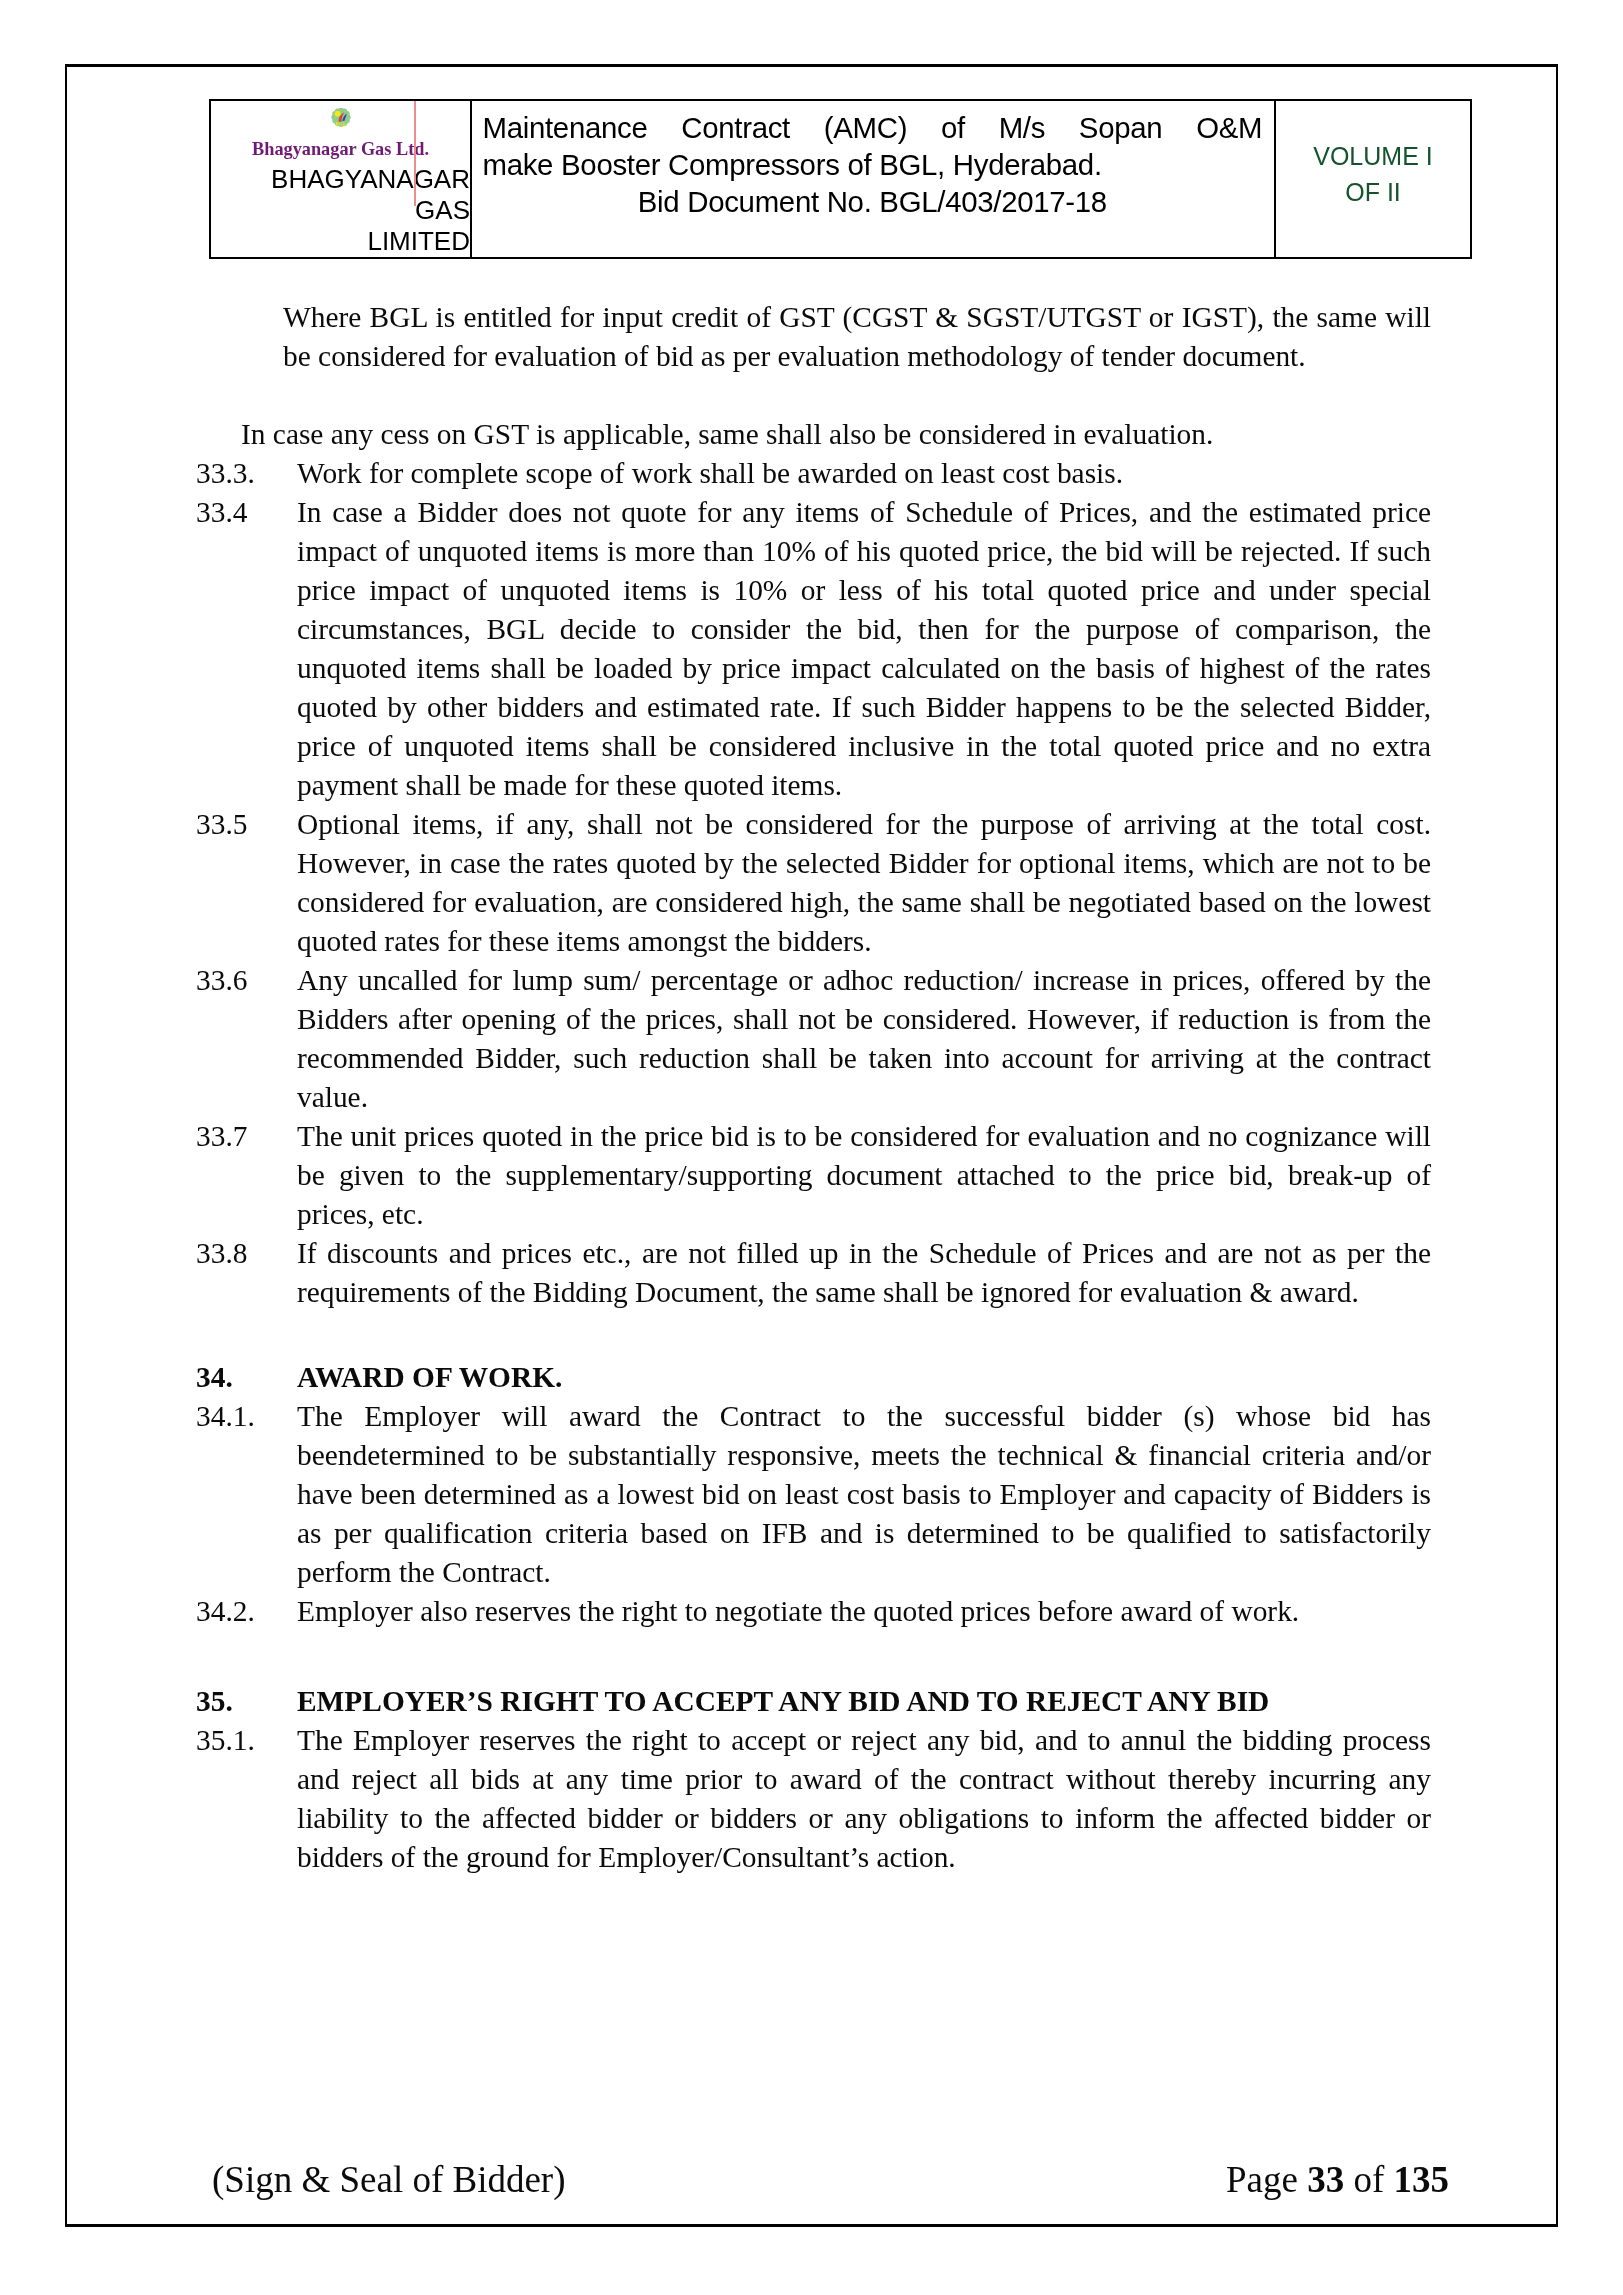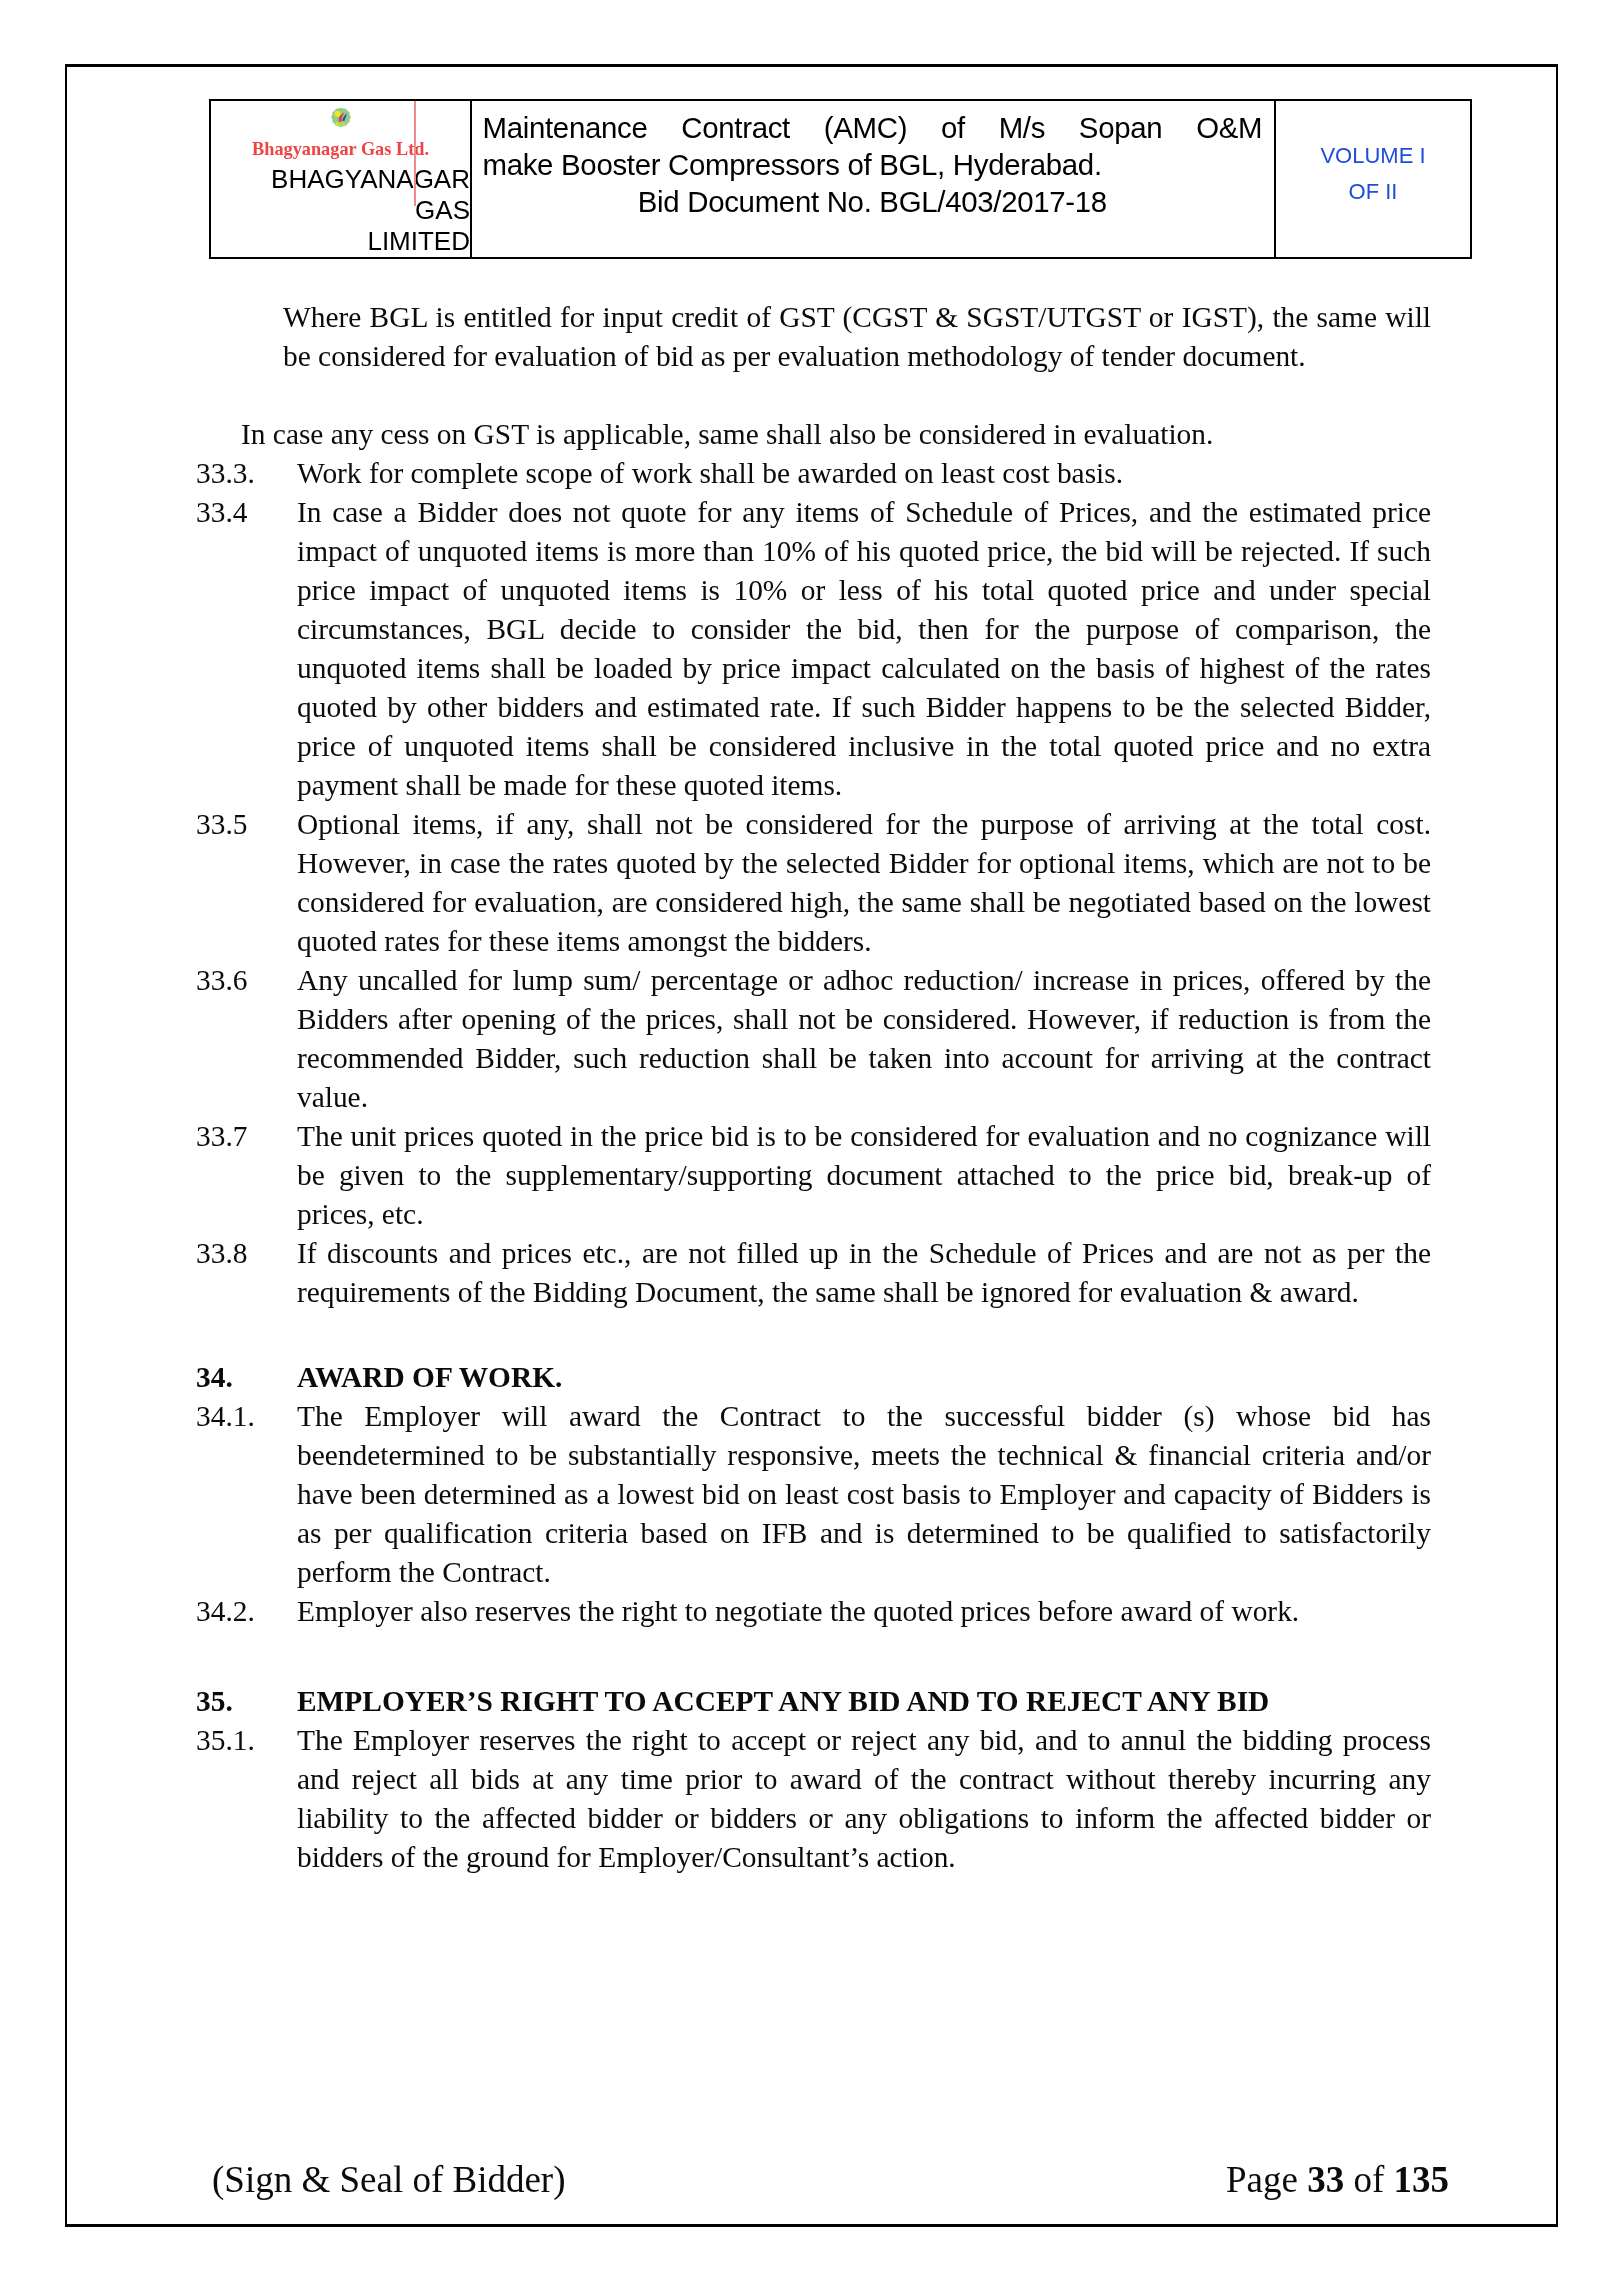--- a/index.html
+++ b/index.html
@@ -20,40 +20,40 @@
   }
   .cell{box-sizing:border-box;}
   .logo-cell{
     width:259px;position:relative;display:flex;flex-direction:column;
     align-items:center;padding-top:6.5px;border-radius:32px;
   }
   .red-line{position:absolute;left:203px;top:0;width:2px;height:105px;background:#ef8b8b;}
   .logo-svg{display:block;}
   .logo-caption{
     font-family:"Liberation Serif",serif;font-weight:bold;font-size:18.3px;
-    color:#ef4444;margin-top:12px;white-space:nowrap;
+    color:#701a75;margin-top:12px;white-space:nowrap;
   }
   .org-name{
     font-family:"Liberation Sans",sans-serif;font-size:26px;line-height:31px;
     color:#000;text-align:right;margin-top:3.9px;margin-left:29px;
   }
   .title-cell{
     flex:1;border-left:2px solid #000;border-right:2px solid #000;
     padding:7.9px 11.8px 5.2px 10.5px;
     font-family:"Liberation Sans",sans-serif;font-size:29.4px;line-height:37px;
     letter-spacing:-0.3px;color:#000;
   }
   .title-line{width:100%;}
   .jl{text-align:justify;text-align-last:justify;}
   .tl-left{text-align:left;}
   .tl-center{text-align:center;}
   .volume-cell{
     width:194px;display:flex;flex-direction:column;align-items:center;
     padding-top:37px;font-family:"Liberation Sans",sans-serif;
-    font-size:22px;line-height:36px;color:#1d4ed8;
+    font-size:25px;line-height:36px;color:#14532d;
   }
   
   .content{
     position:absolute;left:196px;top:298px;width:1235px;
     font-size:29.4px;line-height:39px;
   }
   .intro{margin:0 0 0 87px;text-align:justify;}
   .intro-gap{margin-top:39px;margin-left:45px;}
   .clause{display:flex;}
   .num{flex:none;width:101px;}

